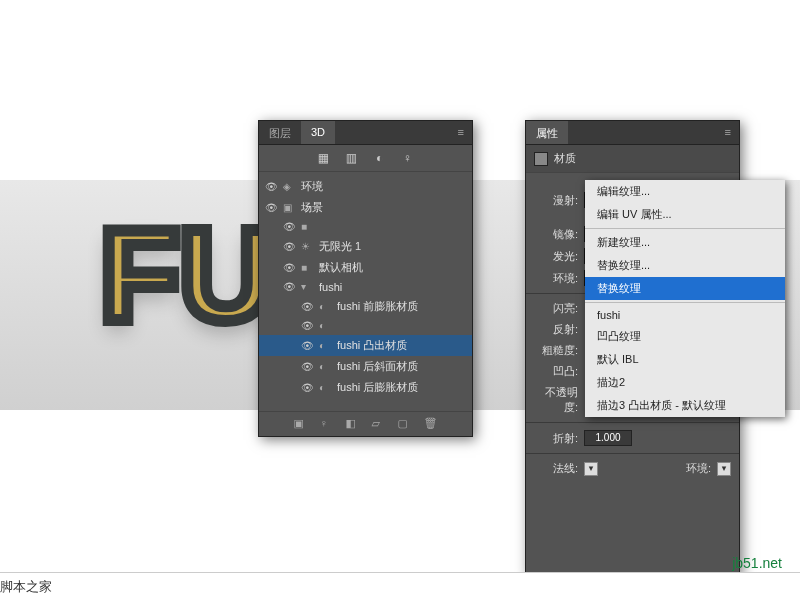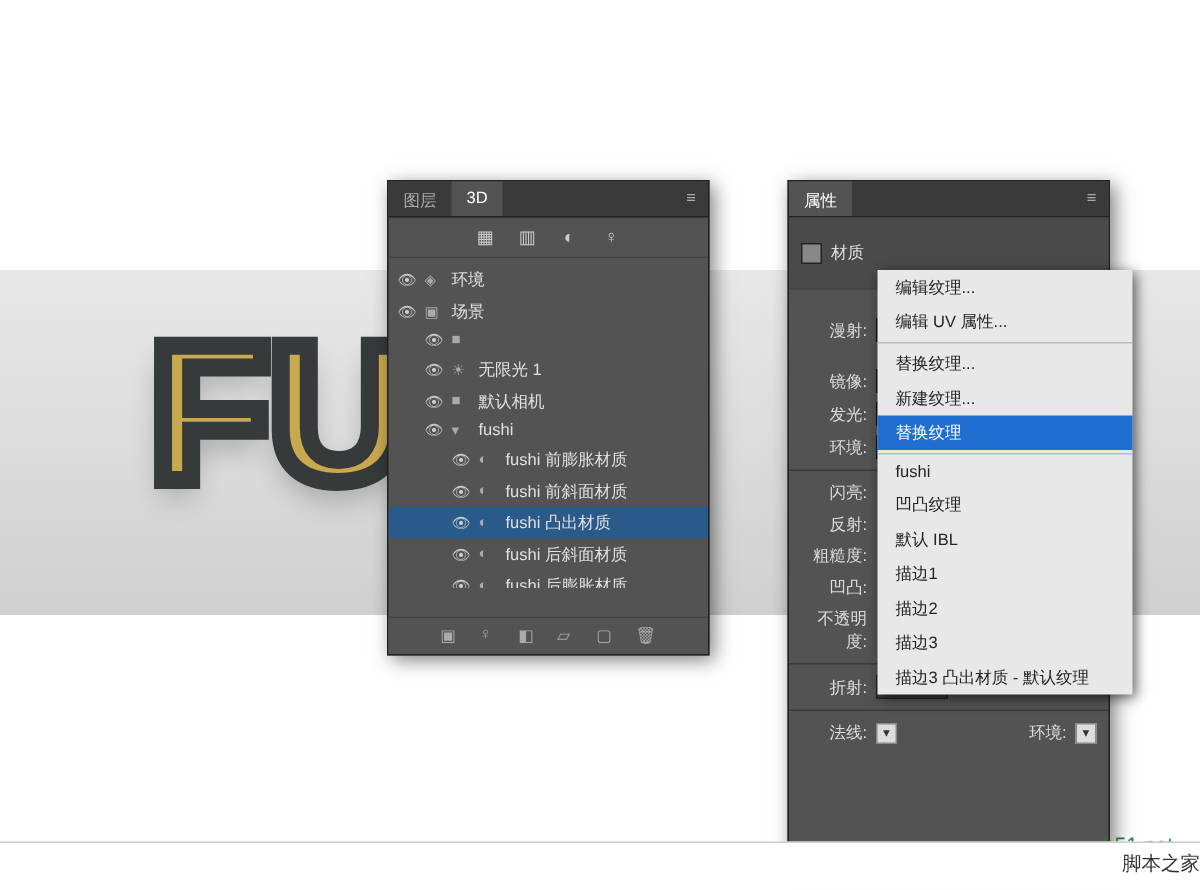--- a/index.html
+++ b/index.html
@@ -9,47 +9,47 @@
 .text3d span{display:inline-block;position:relative;color:#c9a94f;-webkit-text-stroke:12px #363a3a}
 .panel{position:absolute;background:#535353;color:#e0e0e0;font-size:11px;box-shadow:3px 3px 12px rgba(0,0,0,.5);border:1px solid #222}
 .layers-panel{left:258px;top:120px;width:215px;height:317px}
 .props-panel{left:525px;top:120px;width:215px;height:455px}
 .tabbar{display:flex;background:#3a3a3a;border-bottom:1px solid #222;height:24px}
 .tab{padding:5px 10px;cursor:pointer;color:#aaa}
 .tab.active{background:#535353;color:#fff}
 .tab-close{margin-left:auto;padding:5px 8px;color:#aaa}
 .toolbar{display:flex;justify-content:center;gap:14px;padding:6px;border-bottom:1px solid #444}
 .toolbar span{width:14px;height:14px;display:inline-block;color:#ccc;text-align:center;line-height:14px;font-size:12px}
-.subhead{display:flex;align-items:center;gap:6px;padding:16px 8px;border-bottom:1px solid #444;background:#4a4a4a}
+.subhead{display:flex;align-items:center;gap:6px;padding:6px 8px;border-bottom:1px solid #444;background:#4a4a4a}
 .subhead .swatch{width:14px;height:14px;background:#888;border:1px solid #222}
 .tree{padding:4px 0;max-height:220px;overflow:hidden}
 .row{display:flex;align-items:center;gap:6px;padding:3px 6px;font-size:11px}
 .row.selected{background:#2a5a8a}
 .eye{width:12px;height:12px;color:#ccc;font-size:10px}
 .ico{width:12px;height:12px;font-size:10px;color:#aaa}
 .row .label{flex:1;white-space:nowrap}
 .indent1{padding-left:24px}.indent2{padding-left:42px}
 .bottombar{position:absolute;bottom:0;left:0;right:0;display:flex;justify-content:center;gap:12px;padding:5px;border-top:1px solid #444;background:#535353}
 .bottombar span{width:14px;height:14px;color:#aaa;font-size:11px}
 .proplist{padding:4px 0}
 .prow{display:flex;align-items:center;gap:6px;padding:3px 8px;font-size:11px}
 .prow .plabel{width:44px;text-align:right;color:#ddd}
 .swatch-sm{width:32px;height:16px;background:#222;border:1px solid #111}
 .swatch-sm.white{background:linear-gradient(#eee,#aaa)}
 .doc-ico{width:14px;height:14px;background:#ddd;color:#333;font-size:9px;text-align:center;border:1px solid #888}
 .slider{flex:1;height:4px;background:#3a3a3a;position:relative;margin:0 4px}
 .slider::after{content:"";position:absolute;width:8px;height:8px;background:#ccc;border-radius:2px;top:-2px;left:30%}
 .numbox{width:48px;height:16px;background:#3a3a3a;color:#fff;text-align:center;font-size:10px;border:1px solid #222;line-height:14px}
 .section-sep{height:1px;background:#3a3a3a;margin:4px 0}
-.menu{position:absolute;left:585px;top:180px;width:170px;background:#e8e8e8;color:#222;font-size:11px;box-shadow:2px 2px 8px rgba(0,0,0,.6);z-index:10}
+.menu{position:absolute;left:585px;top:180px;width:200px;background:#e8e8e8;color:#222;font-size:11px;box-shadow:2px 2px 8px rgba(0,0,0,.6);z-index:10}
 .menu .mi{padding:4px 12px;cursor:pointer}
 .menu .mi.selected{background:#1f6fd0;color:#fff}
 .menu .sep{height:1px;background:#bbb;margin:2px 0}
 .watermark{position:absolute;right:18px;bottom:22px;color:#15803d;font-size:14px}
-.footer{position:absolute;left:0;right:0;bottom:0;background:#fff;height:32px;text-align:right;font-size:13px;color:#333;line-height:28px;border-top:1px solid #ccc}
+.footer{position:absolute;left:0;right:0;bottom:0;background:#fff;height:21px;text-align:left;font-size:13px;color:#333;line-height:28px;border-top:1px solid #ccc}
 </style>
 </head>
 <body>
 
 <div class="canvas"></div>
 <div class="text3d"><span>FU</span></div>
 
 <div class="panel layers-panel">
   <div class="tabbar">
     <div class="tab">图层</div>
@@ -93,21 +93,20 @@
         <span class="label">fushi</span>
       </div>
       <div class="row indent2">
         <span class="eye">👁</span>
         <span class="ico">◐</span>
         <span class="label">fushi 前膨胀材质</span>
       </div>
       <div class="row indent2">
         <span class="eye">👁</span>
         <span class="ico">◐</span>
-        <span class="label">fushi 前斜面材质</span>
       </div>
       <div class="row indent2 selected">
         <span class="eye">👁</span>
         <span class="ico">◐</span>
         <span class="label">fushi 凸出材质</span>
       </div>
       <div class="row indent2">
         <span class="eye">👁</span>
         <span class="ico">◐</span>
         <span class="label">fushi 后斜面材质</span>
@@ -195,27 +194,25 @@
         <span class="plabel" style="margin-left:auto">环境:</span>
         <span class="doc-ico">▾</span>
       </div>
   </div>
 </div>
 
 <div class="menu" id="ctxmenu">
     <div class="mi">编辑纹理...</div>
     <div class="mi">编辑 UV 属性...</div>
     <div class="sep"></div>
+    <div class="mi">新建纹理...</div>
     <div class="mi">替换纹理...</div>
-    <div class="mi">新建纹理...</div>
     <div class="mi selected">替换纹理</div>
     <div class="sep"></div>
     <div class="mi">fushi</div>
     <div class="mi">凹凸纹理</div>
     <div class="mi">默认 IBL</div>
-    <div class="mi">描边1</div>
     <div class="mi">描边2</div>
-    <div class="mi">描边3</div>
     <div class="mi">描边3 凸出材质 - 默认纹理</div>
   </div>
 
 <div class="watermark">jb51.net</div>
 <div class="footer">脚本之家</div>
 
 </body></html>

